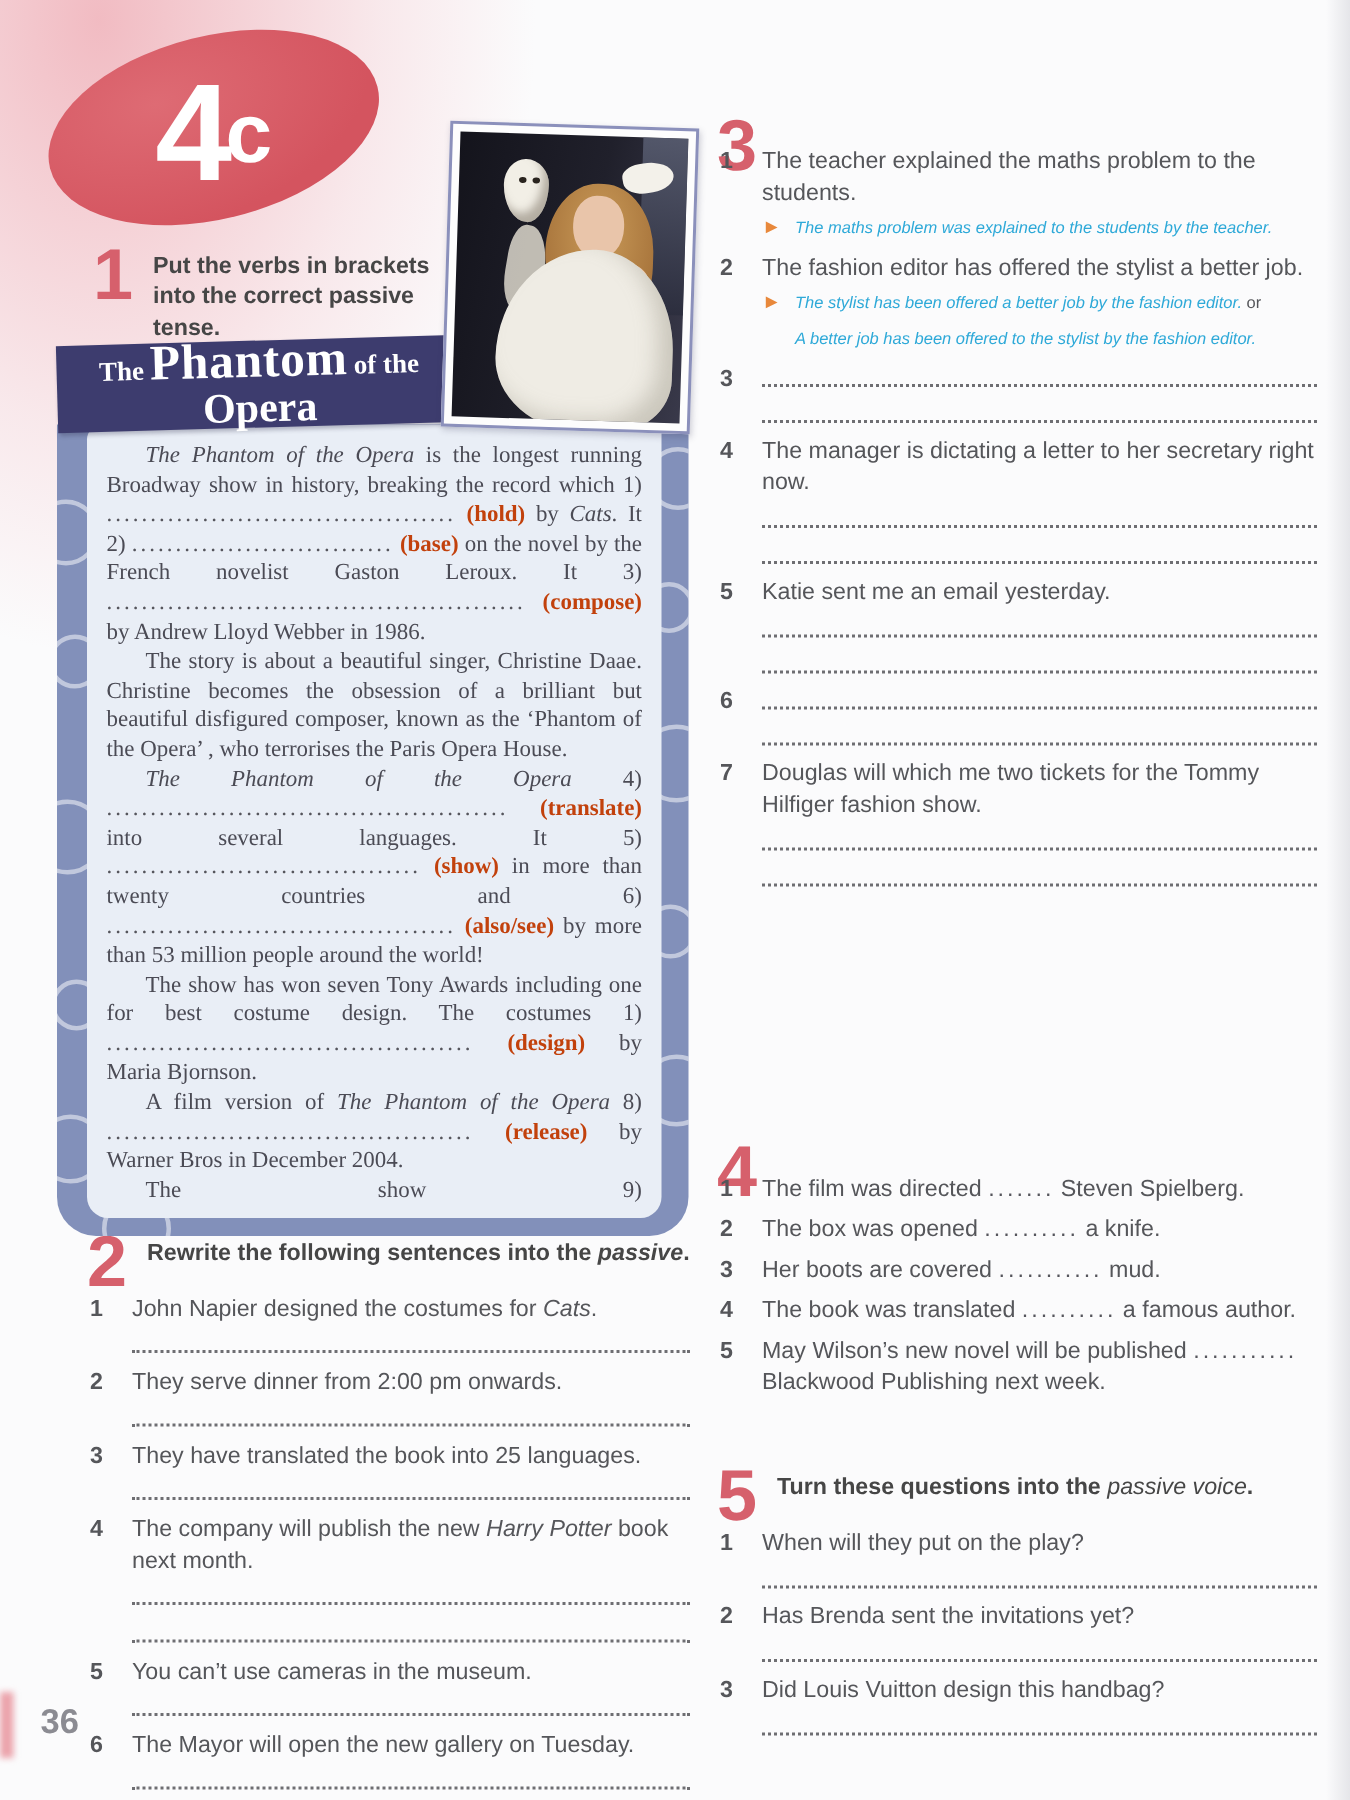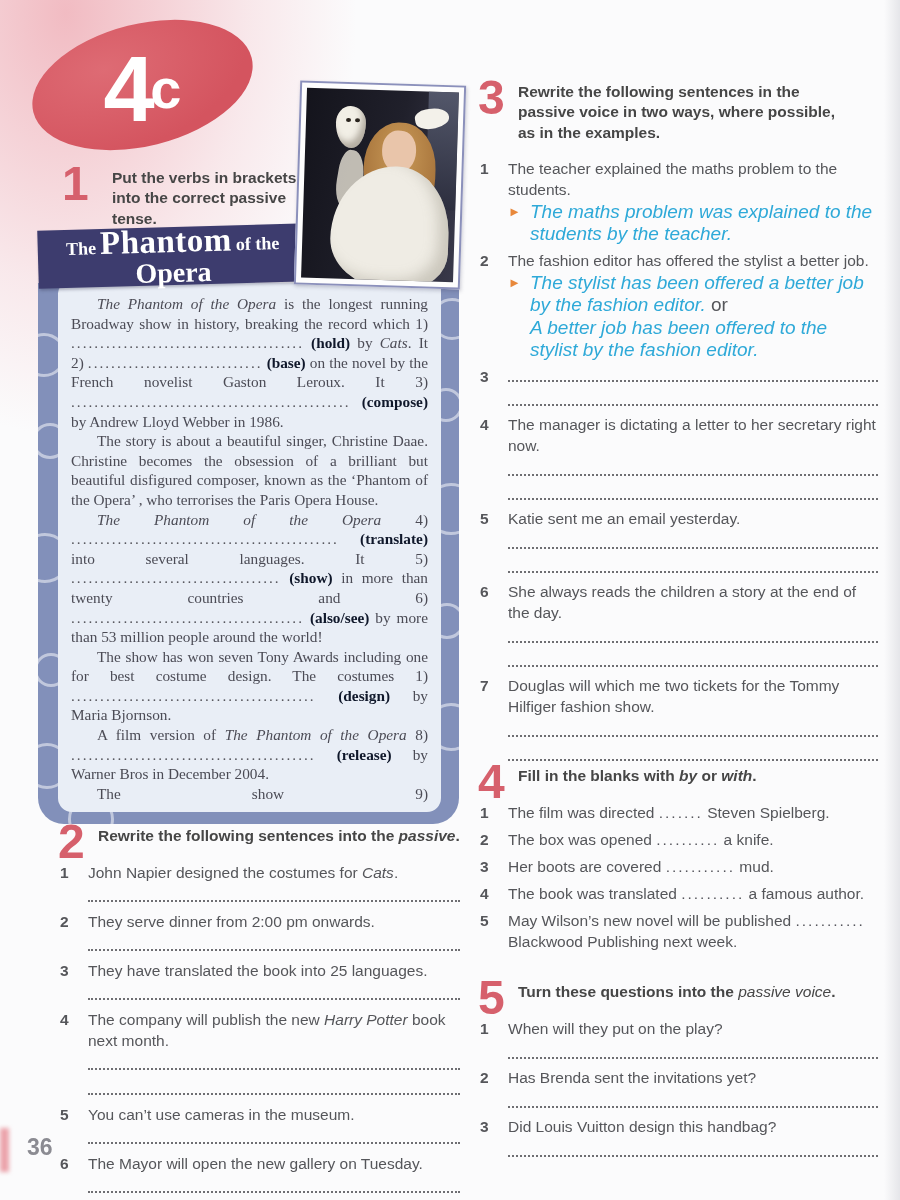--- a/index.html
+++ b/index.html
@@ -72,38 +72,38 @@
   .panel{position:absolute;left:38px;top:283px;width:421px;height:541px;box-sizing:border-box;
     background:#8290ba;border-radius:0 0 26px 26px;
     padding:0 18px 12px 20px;z-index:2;overflow:hidden;}
   .circ{position:absolute;border:3px solid rgba(255,255,255,.5);border-radius:50%;}
   .panel-inner{position:relative;z-index:1;width:100%;height:100%;box-sizing:border-box;
     background:#e9eef6;border-radius:10px 4px 14px 14px;
     padding:11px 13px 10px 13px;
     font-family:"Liberation Serif",serif;color:#4b4b55;font-size:15.3px;line-height:19.6px;
     text-align:justify;overflow:hidden;}
   .panel-inner p{margin:0;text-indent:26px;}
-  .panel-inner .bd{font-weight:bold;color:#0f172a;}
+  .panel-inner .bd{font-weight:bold;color:#c2410c;}
   .dots{letter-spacing:2px;color:#55555c;word-break:break-all;}
 
   
   .item{position:relative;padding-left:30px;margin-bottom:5px;font-size:15.5px;line-height:21px;}
   .inum{position:absolute;left:2px;top:0;font-weight:bold;color:#55565a;}
   .it{font-style:italic;}
   .bd{font-weight:normal;}
   .dotline{height:14px;border-bottom:2px dotted #6e6e72;margin:4px 0 8px 0;}
   .answer{position:relative;padding-left:22px;margin:1px 0;}
   .answer .arrow{position:absolute;left:0;top:0;color:#e8883b;font-size:13px;}
   .blue{color:#2ea9d8;}
-  .answer span{font-size:19px;}
+  .answer span{font-size:11px;}
   .plain{color:#55565a;font-style:normal;}
 
   
   #ex1-block{position:absolute;left:62px;top:168px;width:250px;z-index:3;}
-  #ex1-block .ex-head{width:212px;margin-left:10px;}
+  #ex1-block .ex-head{width:212px;}
   #ex2-block{position:absolute;left:58px;top:826px;width:402px;}
   #ex2-block .ex-header{margin-bottom:16px;}
   #ex2-block .dotline{margin:3px 0 9px 0;}
   #ex3-block{position:absolute;left:478px;top:82px;width:400px;}
   #ex3-block .ex-head{width:330px;}
   #ex3-block .ex-header{margin-bottom:15px;}
   #ex4-block{position:absolute;left:478px;top:766px;width:400px;}
   #ex4-block .ex-header{margin-bottom:16px;}
   #ex4-block .item{margin-bottom:6px;}
   #ex5-block{position:absolute;left:478px;top:982px;width:400px;}
@@ -213,21 +213,20 @@
         <span class="inum">6</span>
         <div class="ibody"><span>The Mayor will open the new gallery on Tuesday.</span></div>
         <div class="dotline"></div>
       </div>
     </div>
 </div>
 
 <div id="ex3-block">
   <div class="ex-header">
     <div class="ex-num">3</div>
-    <div class="ex-head"><span>Rewrite the following sentences in the passive voice in two ways, where possible, as in the examples.</span></div>
   </div>
   <div class="items">
       <div class="item">
         <span class="inum">1</span>
         <div class="ibody"><span>The teacher explained the maths problem to the students.</span></div>
         <div class="answer"><span class="arrow">►</span><span class="blue it">The maths problem was explained to the students by the teacher.</span></div>
       </div>
       <div class="item">
         <span class="inum">2</span>
         <div class="ibody"><span>The fashion editor has offered the stylist a better job.</span></div>
@@ -246,37 +245,35 @@
         <div class="dotline"></div>
       </div>
       <div class="item">
         <span class="inum">5</span>
         <div class="ibody"><span>Katie sent me an email yesterday.</span></div>
         <div class="dotline"></div>
         <div class="dotline"></div>
       </div>
       <div class="item">
         <span class="inum">6</span>
-        <div class="ibody"><span>She always reads the children a story at the end of the day.</span></div>
         <div class="dotline"></div>
         <div class="dotline"></div>
       </div>
       <div class="item">
         <span class="inum">7</span>
         <div class="ibody"><span>Douglas will which me two tickets for the Tommy Hilfiger fashion show.</span></div>
         <div class="dotline"></div>
         <div class="dotline"></div>
       </div>
     </div>
 </div>
 
 <div id="ex4-block">
   <div class="ex-header">
     <div class="ex-num">4</div>
-    <div class="ex-head"><span>Fill in the blanks with </span><span class="it">by</span><span> or </span><span class="it">with</span><span>.</span></div>
   </div>
   <div class="items">
       <div class="item">
         <span class="inum">1</span>
         <div class="ibody"><span>The film was directed </span><span class="dots">.......</span><span> Steven Spielberg.</span></div>
       </div>
       <div class="item">
         <span class="inum">2</span>
         <div class="ibody"><span>The box was opened </span><span class="dots">..........</span><span> a knife.</span></div>
       </div>

